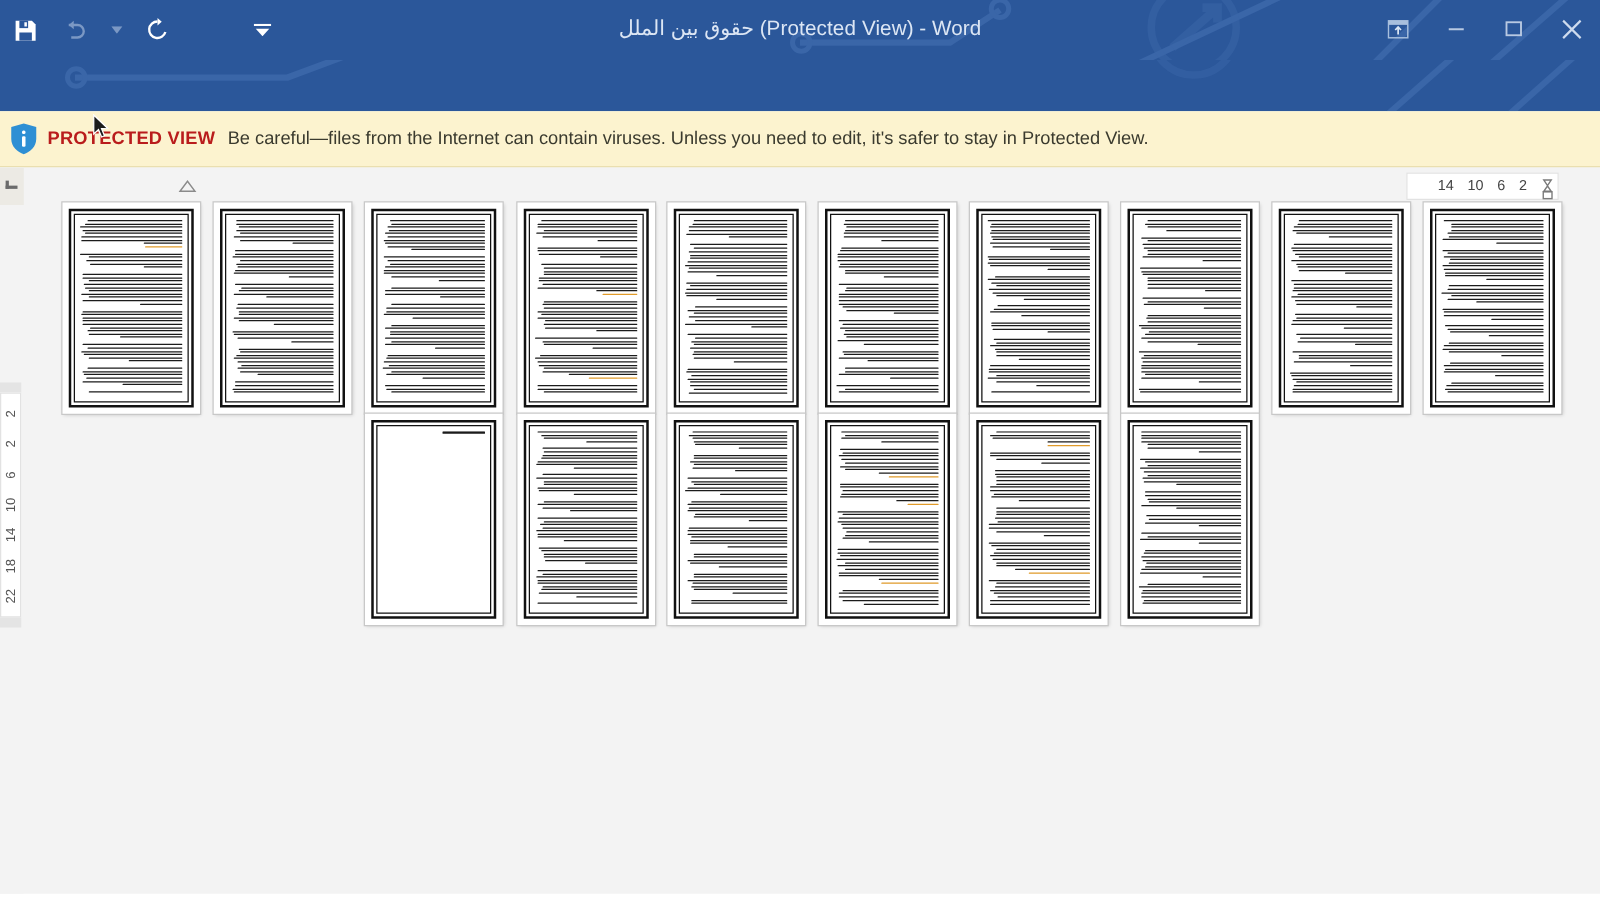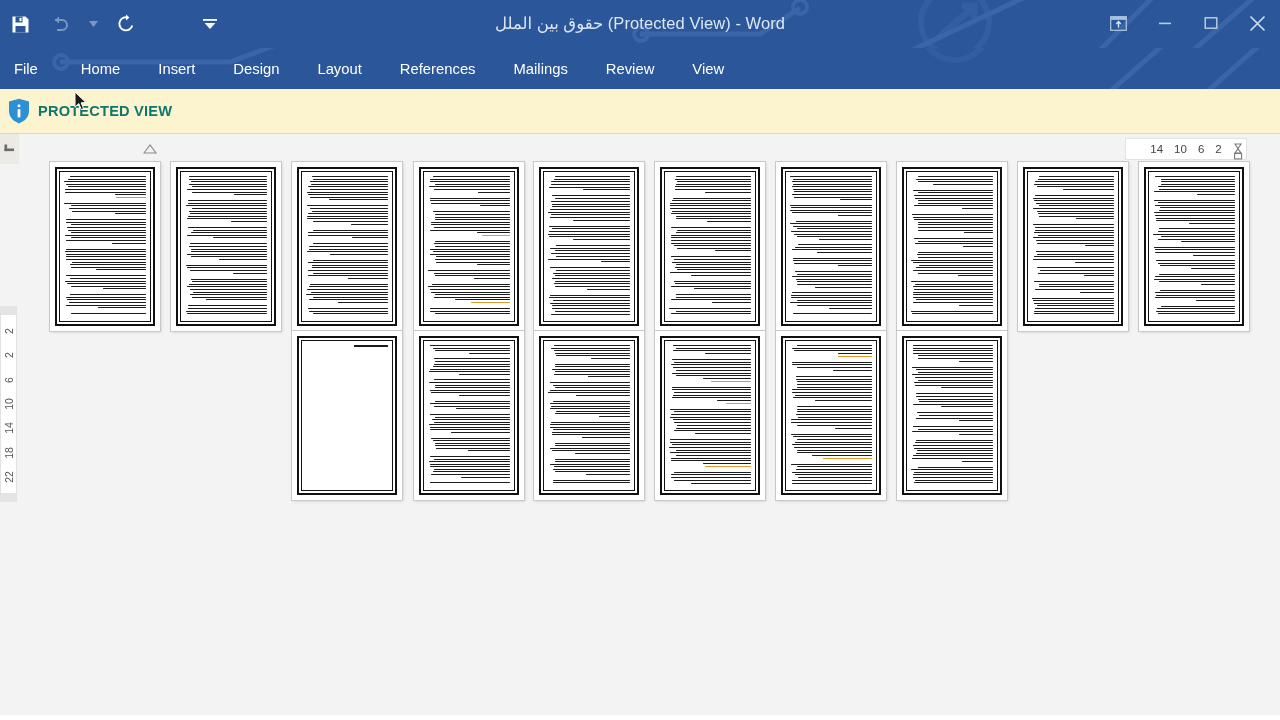--- a/index.html
+++ b/index.html
@@ -73,21 +73,21 @@
 
   
   .pvbar {
     position: relative;
     height: 45px;
     background: #fcf3cf;
     border-bottom: 1px solid #e4d9a6;
     display: flex; align-items: center;
   }
   .pv-icon { width: 38px; display: flex; justify-content: center; align-items: center; margin-left: 0px;}
-  .pv-strong { font-weight: bold; font-size: 14.6px; color: #0f766e; letter-spacing: .2px; }
+  .pv-strong { font-weight: bold; font-size: 14.6px; color: #b91c1c; letter-spacing: .2px; }
   .pv-msg { font-size: 14.6px; color: #3a3a2e; margin-left: 10px; }
   .pv-btn {
     position: absolute; right: 31px; top: 50%; transform: translateY(-50%);
     background: #fdfbf0; border: 1px solid #a3a3a3;
     font-size: 15px; color: #262626; padding: 7px 15px;
     font-family: "Liberation Sans", sans-serif;
   }
   .pv-cursor { position: absolute; left: 74px; top: 2px; }
 
   
@@ -245,44 +245,34 @@
       <path d="M60 14 L230 14 L300 -12"></path>
       <path d="M1105 48 L1180 -18"></path>
       <path d="M1200 50 L1272 -14"></path>
     </g>
     <circle cx="61" cy="14" r="7" fill="none" stroke="#3a66a8" stroke-width="4"></circle>
     <g opacity="0.5">
       <circle cx="955" cy="-22" r="34" fill="none" stroke="#3a66a8" stroke-width="6"></circle>
     </g>
   </svg>
 
-  <div class="tabs">
-    <div class="tab first">File</div>
-    <div class="tab">Home</div>
-    <div class="tab">Insert</div>
-    <div class="tab">Design</div>
-    <div class="tab">Layout</div>
-    <div class="tab">References</div>
-    <div class="tab">Mailings</div>
-    <div class="tab">Review</div>
-    <div class="tab">View</div>
-  </div>
 
 
 </div>
 
 <div class="pvbar">
   <div class="pv-icon">
     <svg width="22" height="26" viewBox="0 0 22 26">
       <path d="M11 0.8 L21 3.6 V13 c0 6.5-5.1 10.6-10 12.4 C6.1 23.6 1 19.5 1 13 V3.6 z" fill="#2e8fd4"></path>
       <rect x="9.6" y="6.4" width="2.8" height="2.8" rx="1.2" fill="#ffffff"></rect>
       <rect x="9.6" y="11" width="2.8" height="8.4" rx="1" fill="#ffffff"></rect>
     </svg>
   </div>
   <div class="pv-strong">PROTECTED VIEW</div>
+  <div class="pv-msg">Be careful—files from the Internet can contain viruses. Unless you need to edit, it's safer to stay in Protected View.</div>
 
   <svg class="pv-cursor" width="15" height="22" viewBox="0 0 15 22">
     <path d="M1 1 L1 16.2 L4.8 12.6 L7.3 18.6 L9.6 17.6 L7.2 11.8 L12 11.6 z" fill="#1c1c1c" stroke="#ffffff" stroke-width="1"></path>
   </svg>
 </div>
 
 <div class="workarea">
 
   <div class="scrollzone"></div>
 

